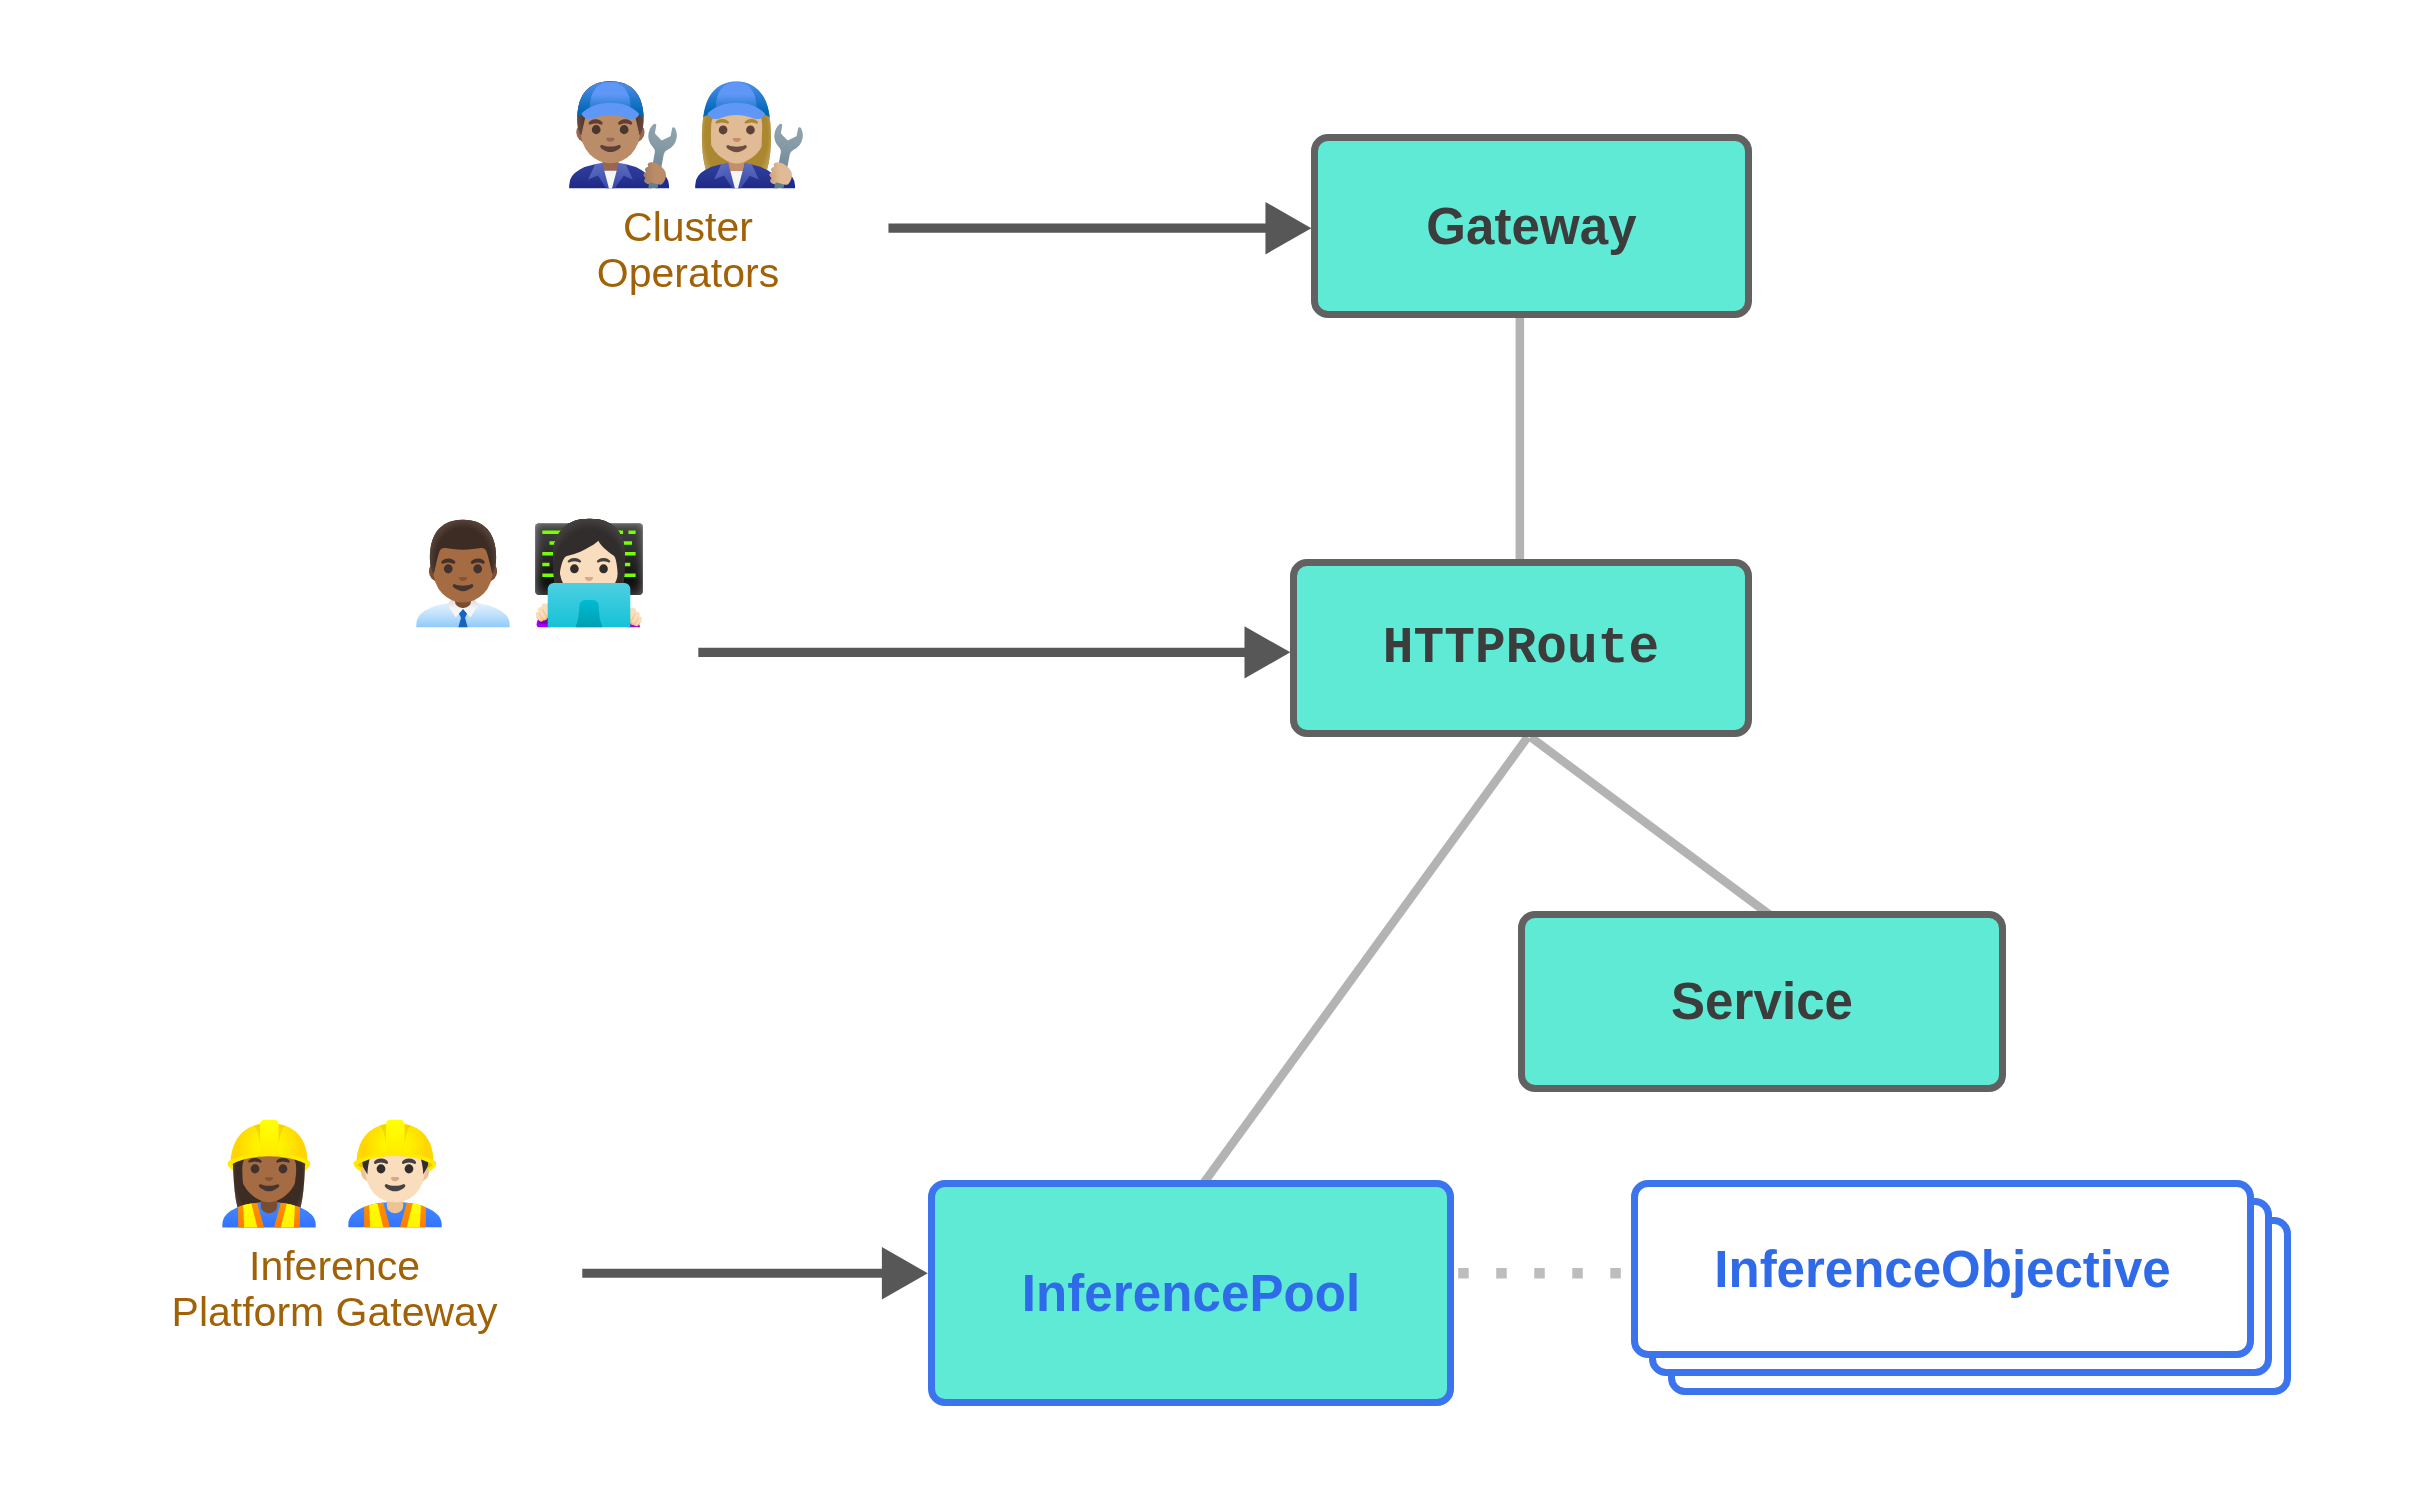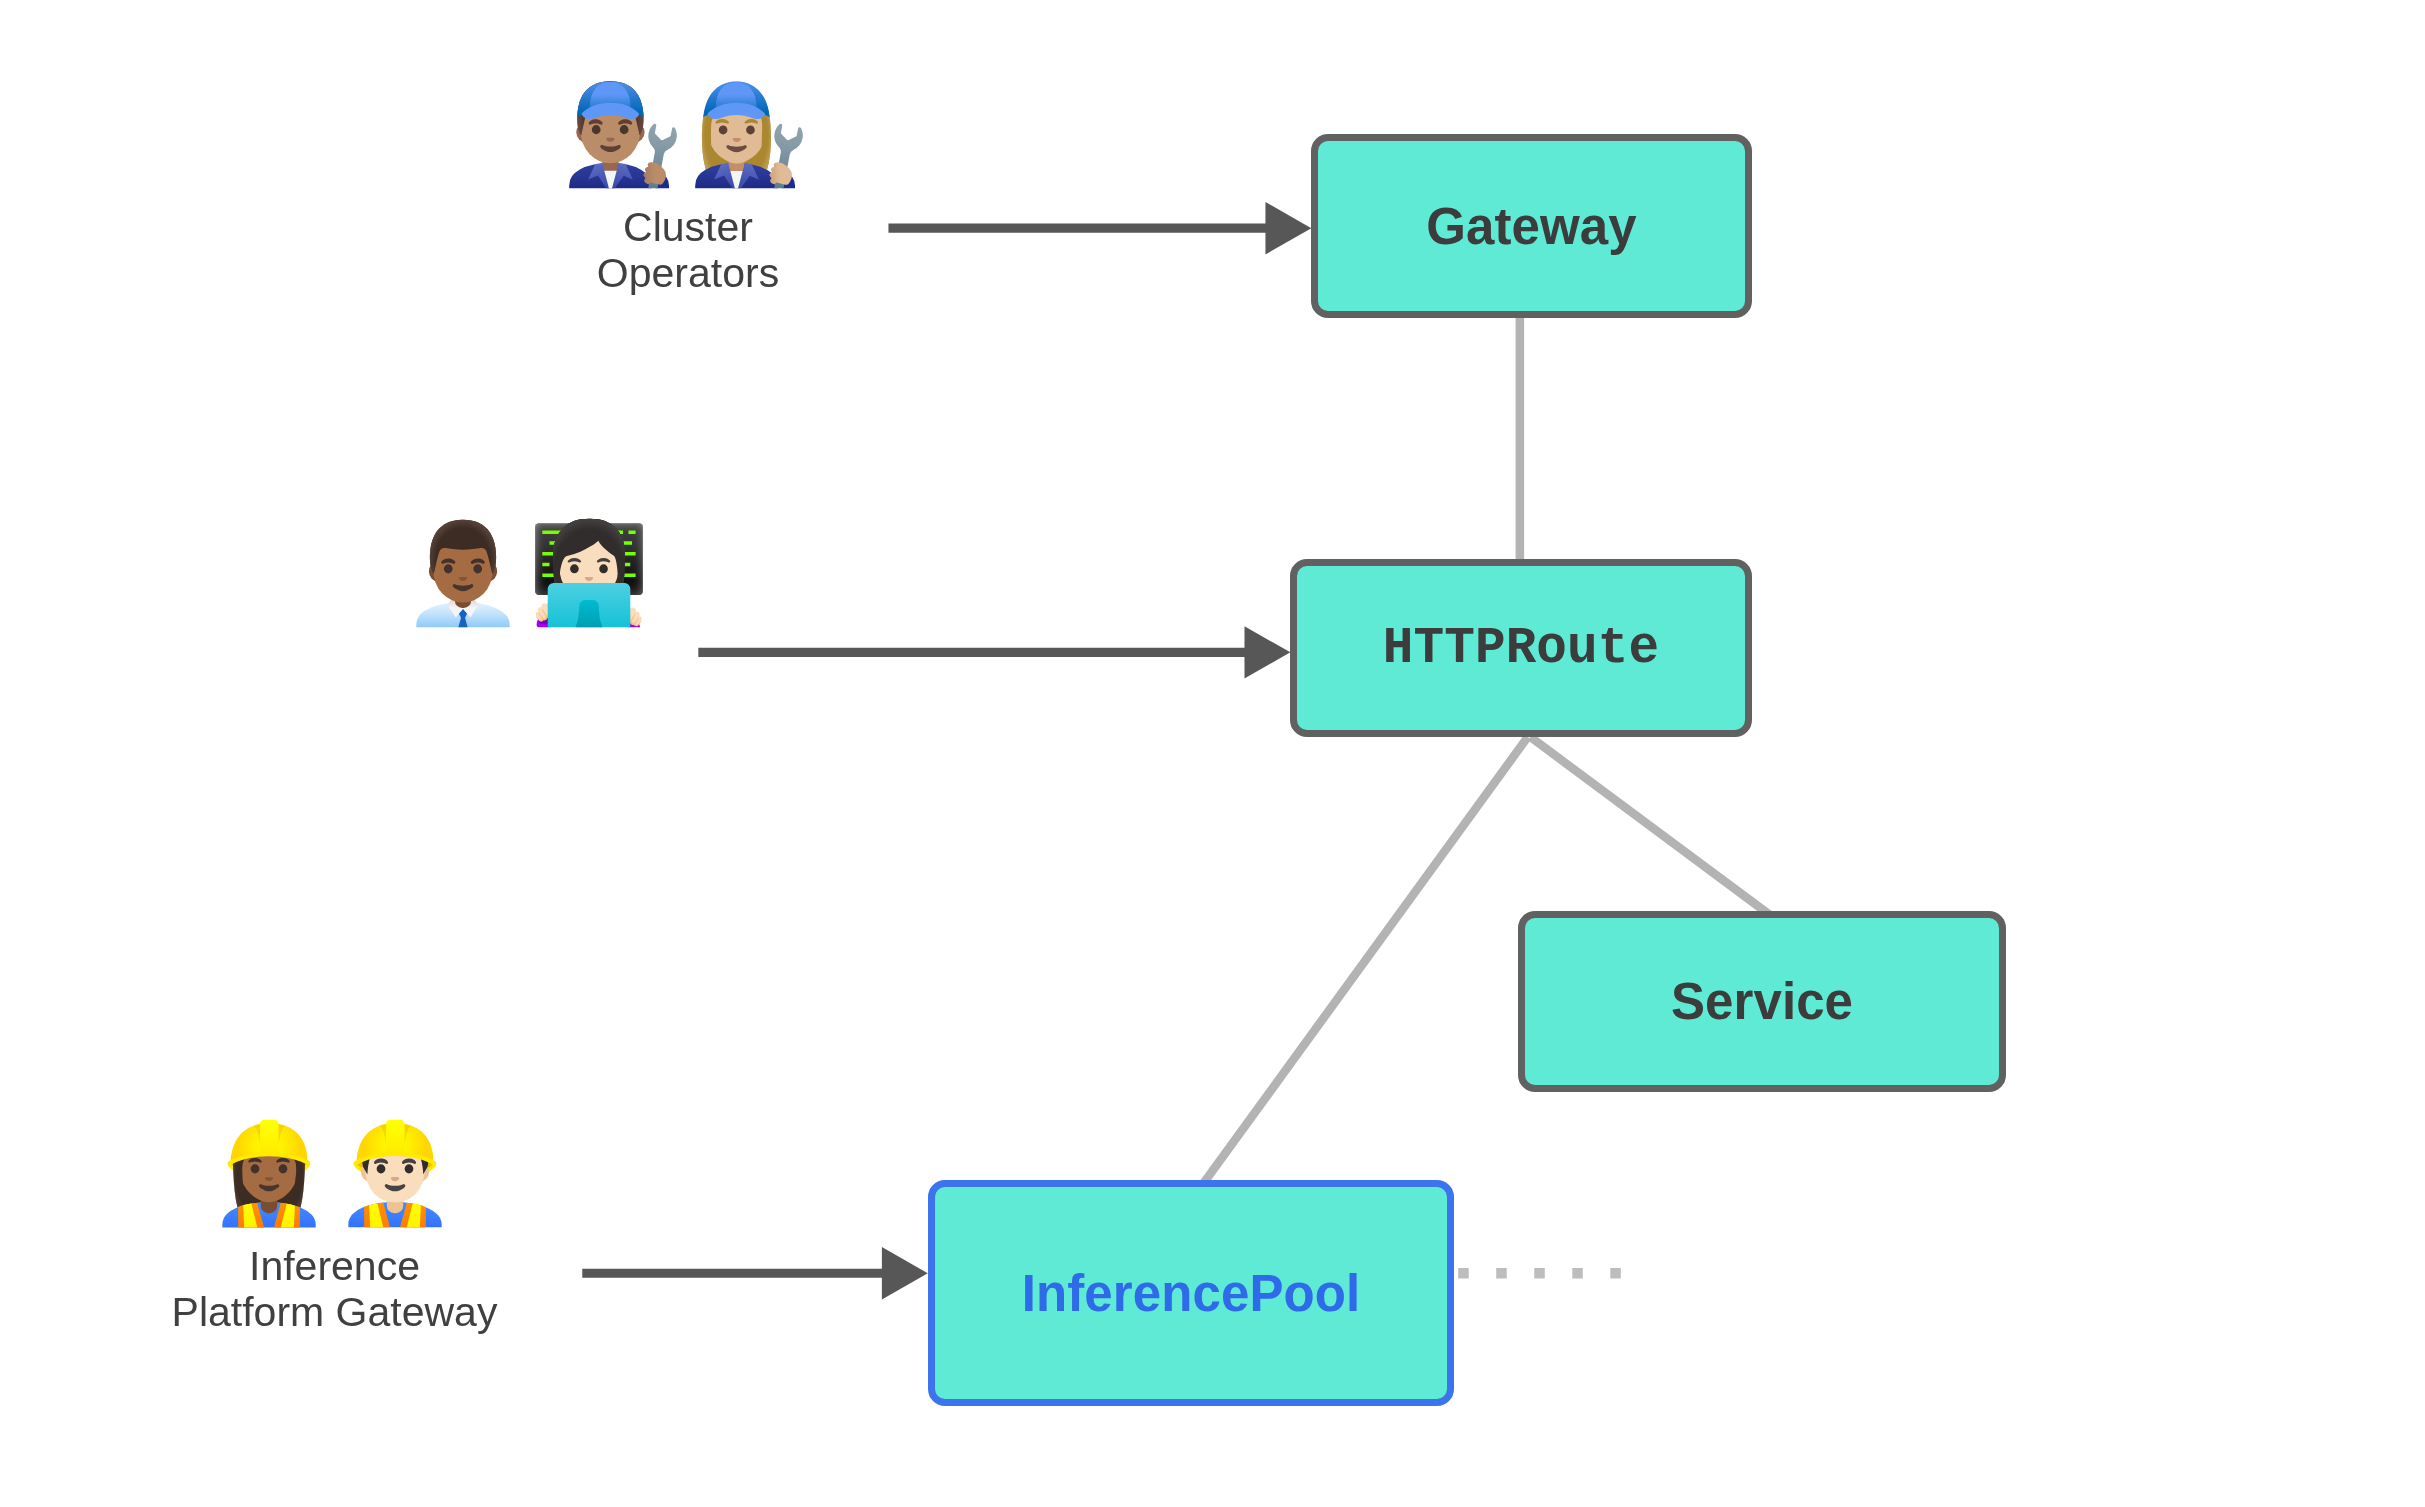--- a/index.html
+++ b/index.html
@@ -35,21 +35,21 @@
   }
   .persona-emoji {
     font-family: "DejaVu Sans", sans-serif;
     line-height: 1;
     white-space: nowrap;
     letter-spacing: 3.9px;
     user-select: none;
   }
   .persona-label {
     margin-top: 22px;
-    color: #404040;
+    color: #a16207;
     font-size: 41px;
     font-weight: 400;
     line-height: 1.12;
     white-space: pre-line;
     font-family: "Liberation Sans", sans-serif;
   }
 
   
   .node {
     position: absolute;
@@ -148,15 +148,22 @@
   </div>
 
   <div class="node node-gray" style="left:1518px; top:911px; width:488px; height:181px; font-size:51px;">
     <span>Service</span>
   </div>
 
   <div class="node node-blue" style="left:928px; top:1180px; width:526px; height:226px; font-size:51px;">
     <span>InferencePool</span>
   </div>
 
+  <div class="stack" style="left:1631px; top:1180px; width:662px; height:216px;">
+    <div class="card" style="left:37px; top:37px; width:623px; height:178px;"></div>
+    <div class="card" style="left:18.4px; top:18.4px; width:623px; height:178px;"></div>
+    <div class="card front" style="left:0px; top:0px; width:623px; height:178px; font-size:51px;">
+      <span>InferenceObjective</span>
+    </div>
+  </div>
 
 </div>
 
 
 </body></html>

